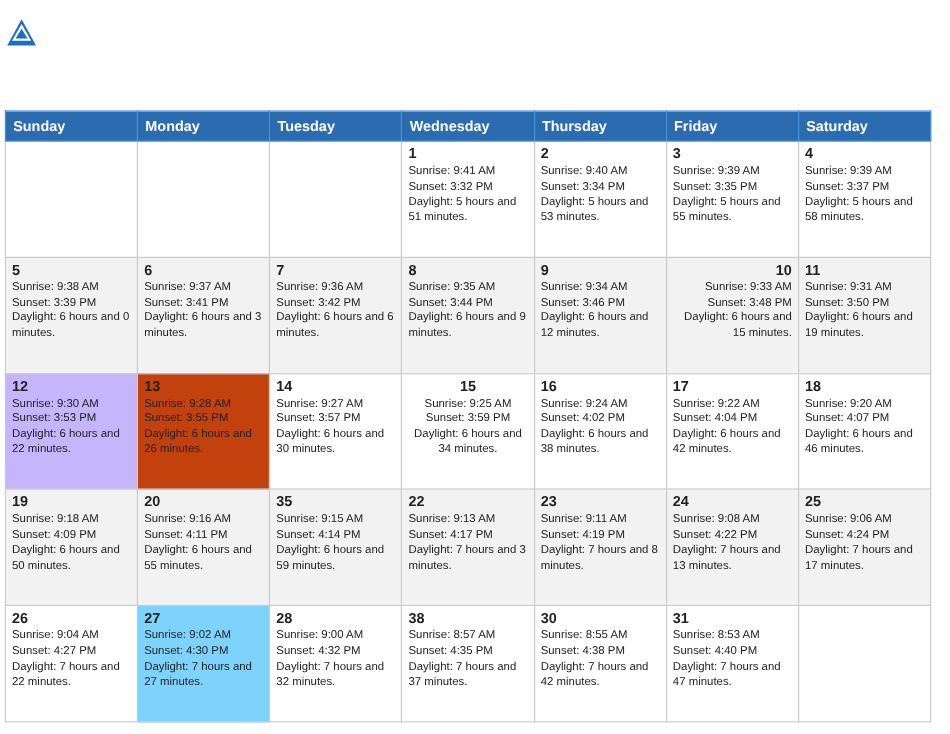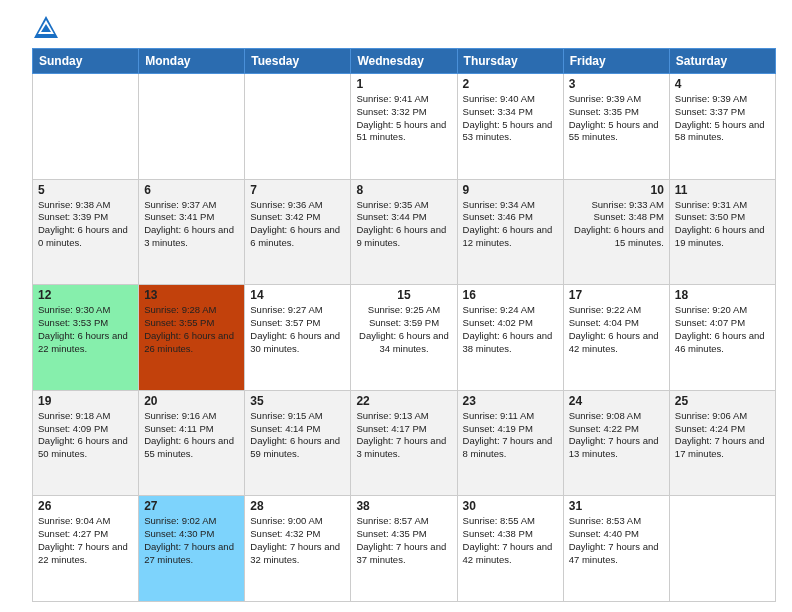--- a/index.html
+++ b/index.html
@@ -6,23 +6,24 @@
     body {
       font-family: Arial, sans-serif;
       background: #fff;
       width: 792px;
       height: 612px;
       overflow: hidden;
     }
     .page {
       width: 792px;
       height: 612px;
-      padding: 10px 16px 10px 32px;
+      padding: 10px 16px 10px 4px;
       display: flex;
       flex-direction: column;
+      gap: 44px;
     }
     .header {
       display: flex;
       justify-content: space-between;
       align-items: flex-start;
       margin-bottom: 6px;
     }
     .logo {
       display: flex;
       align-items: center;
@@ -209,21 +210,21 @@
 Daylight: 6 hours and 15 minutes.</div>
           </td>
           <td style="background: rgb(242, 242, 242);">
             <span class="day-number">11</span>
             <div class="day-info">Sunrise: 9:31 AM
 Sunset: 3:50 PM
 Daylight: 6 hours and 19 minutes.</div>
           </td>
         </tr>
         <tr>
-          <td style="background: #86efac;">
+          <td style="background: #c4b5fd;">
             <span class="day-number">12</span>
             <div class="day-info">Sunrise: 9:30 AM
 Sunset: 3:53 PM
 Daylight: 6 hours and 22 minutes.</div>
           </td>
           <td style="background: #c2410c;">
             <span class="day-number">13</span>
             <div class="day-info">Sunrise: 9:28 AM
 Sunset: 3:55 PM
 Daylight: 6 hours and 26 minutes.</div>

